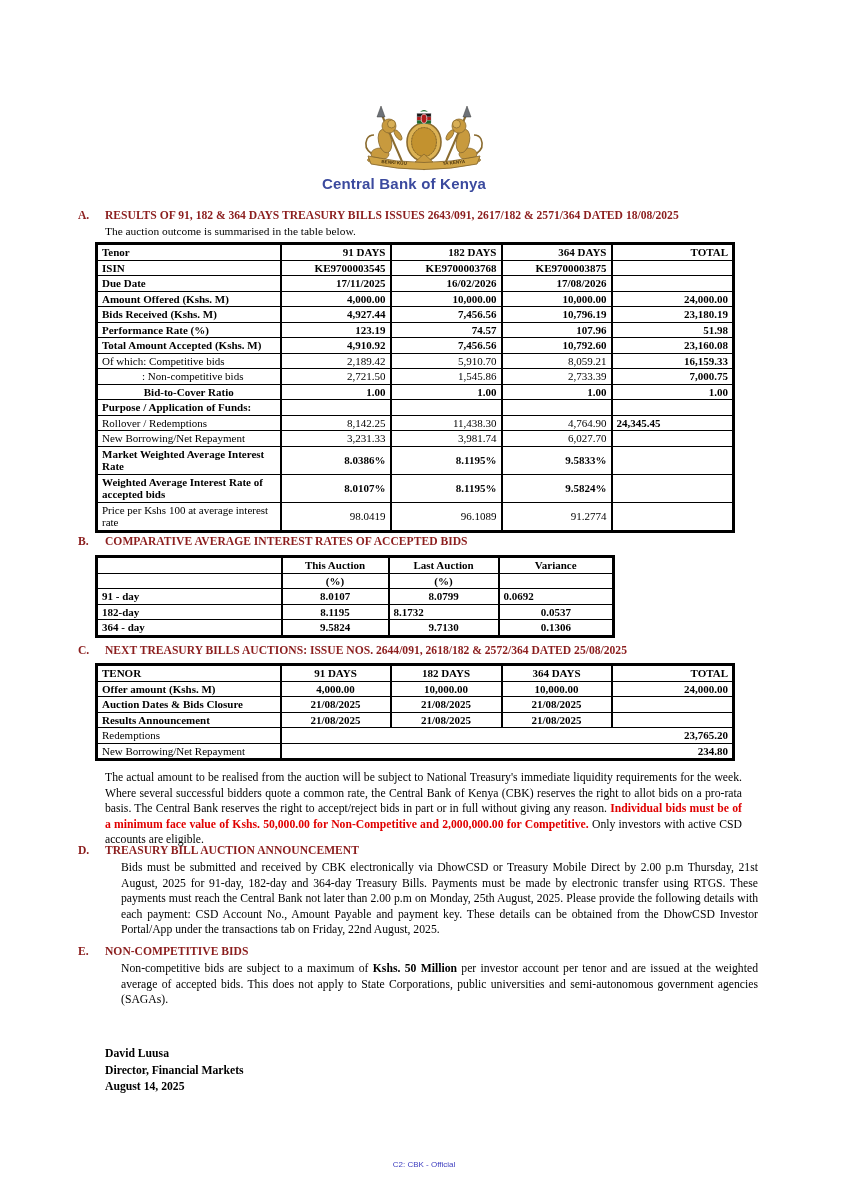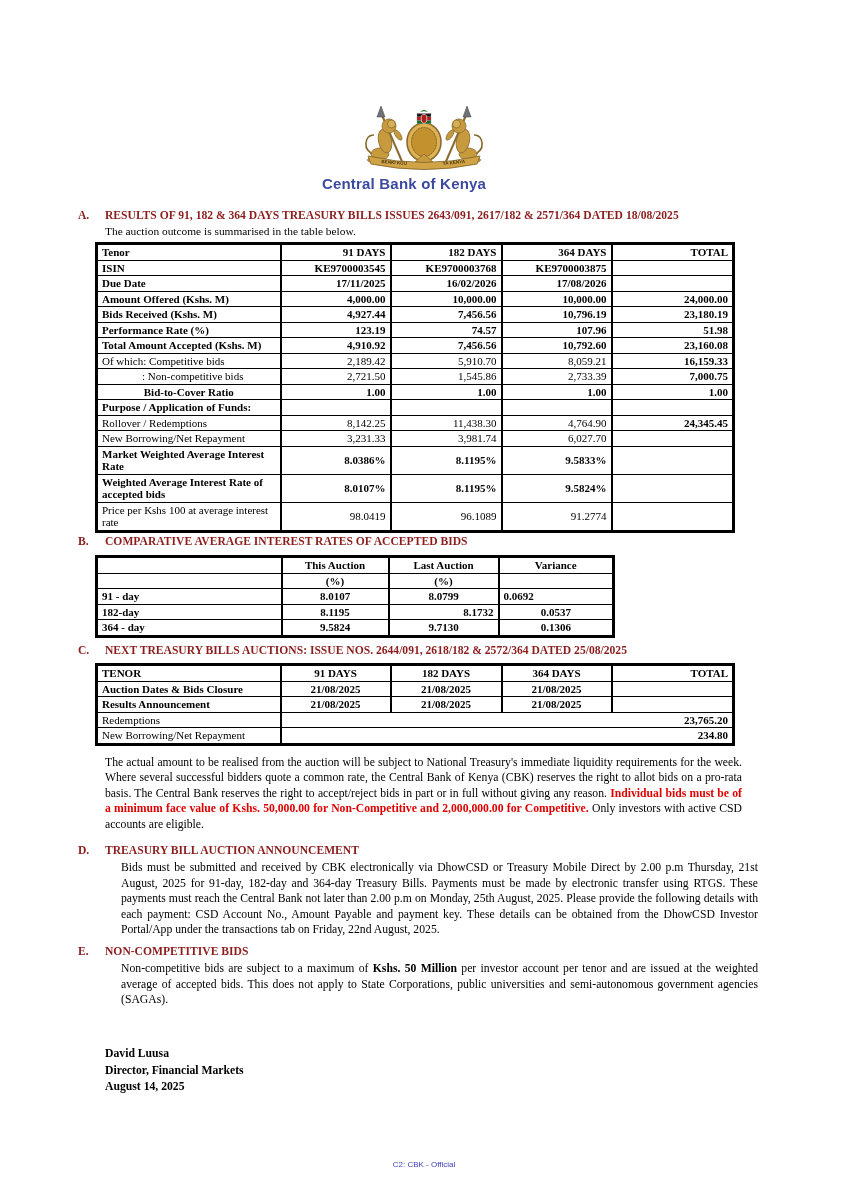--- a/index.html
+++ b/index.html
@@ -202,21 +202,21 @@
           <td style="text-align: right;"></td>
           <td style="text-align: right;"></td>
           <td style="text-align: right;"></td>
           <td style="text-align: right;"></td>
         </tr>
         <tr>
           <td style="text-align: left;">Rollover / Redemptions</td>
           <td style="text-align: right;">8,142.25</td>
           <td style="text-align: right;">11,438.30</td>
           <td style="text-align: right;">4,764.90</td>
-          <td class="b" style="text-align: right;">24,345.45</td>
+          <td class="b" style="text-align: left;">24,345.45</td>
         </tr>
         <tr>
           <td style="text-align: left;">New Borrowing/Net Repayment</td>
           <td style="text-align: right;">3,231.33</td>
           <td style="text-align: right;">3,981.74</td>
           <td style="text-align: right;">6,027.70</td>
           <td style="text-align: right;"></td>
         </tr>
         <tr>
           <td class="b" style="text-align: left;">Market Weighted Average Interest Rate</td>
@@ -270,21 +270,21 @@
         </tr>
         <tr>
           <td class="b" style="text-align: left;">91 - day</td>
           <td class="b" style="text-align: center;">8.0107</td>
           <td class="b" style="text-align: center;">8.0799</td>
           <td class="b" style="text-align: left;">0.0692</td>
         </tr>
         <tr>
           <td class="b" style="text-align: left;">182-day</td>
           <td class="b" style="text-align: center;">8.1195</td>
-          <td class="b" style="text-align: right; border-radius: 7px;">8.1732</td>
+          <td class="b" style="text-align: left; border-radius: 7px;">8.1732</td>
           <td class="b" style="text-align: center;">0.0537</td>
         </tr>
         <tr>
           <td class="b" style="text-align: left;">364 - day</td>
           <td class="b" style="text-align: center;">9.5824</td>
           <td class="b" style="text-align: center;">9.7130</td>
           <td class="b" style="text-align: center;">0.1306</td>
         </tr>
       </tbody>
   </table>
@@ -305,20 +305,27 @@
       </colgroup>
     <tbody>
         <tr>
           <td class="b" style="text-align: left;">TENOR</td>
           <td class="b" style="text-align: center;">91 DAYS</td>
           <td class="b" style="text-align: center;">182 DAYS</td>
           <td class="b" style="text-align: center;">364 DAYS</td>
           <td class="b" style="text-align: right;">TOTAL</td>
         </tr>
         <tr>
+          <td class="b" style="text-align: left;">Offer amount (Kshs. M)</td>
+          <td class="b" style="text-align: center;">4,000.00</td>
+          <td class="b" style="text-align: center;">10,000.00</td>
+          <td class="b" style="text-align: center;">10,000.00</td>
+          <td class="b" style="text-align: right;">24,000.00</td>
+        </tr>
+        <tr>
           <td class="b" style="text-align: left;">Auction Dates &amp; Bids Closure</td>
           <td class="b" style="text-align: center;">21/08/2025</td>
           <td class="b" style="text-align: center;">21/08/2025</td>
           <td class="b" style="text-align: center;">21/08/2025</td>
           <td class="b" style="text-align: right;"></td>
         </tr>
         <tr>
           <td class="b" style="text-align: left;">Results Announcement</td>
           <td class="b" style="text-align: center;">21/08/2025</td>
           <td class="b" style="text-align: center;">21/08/2025</td>

